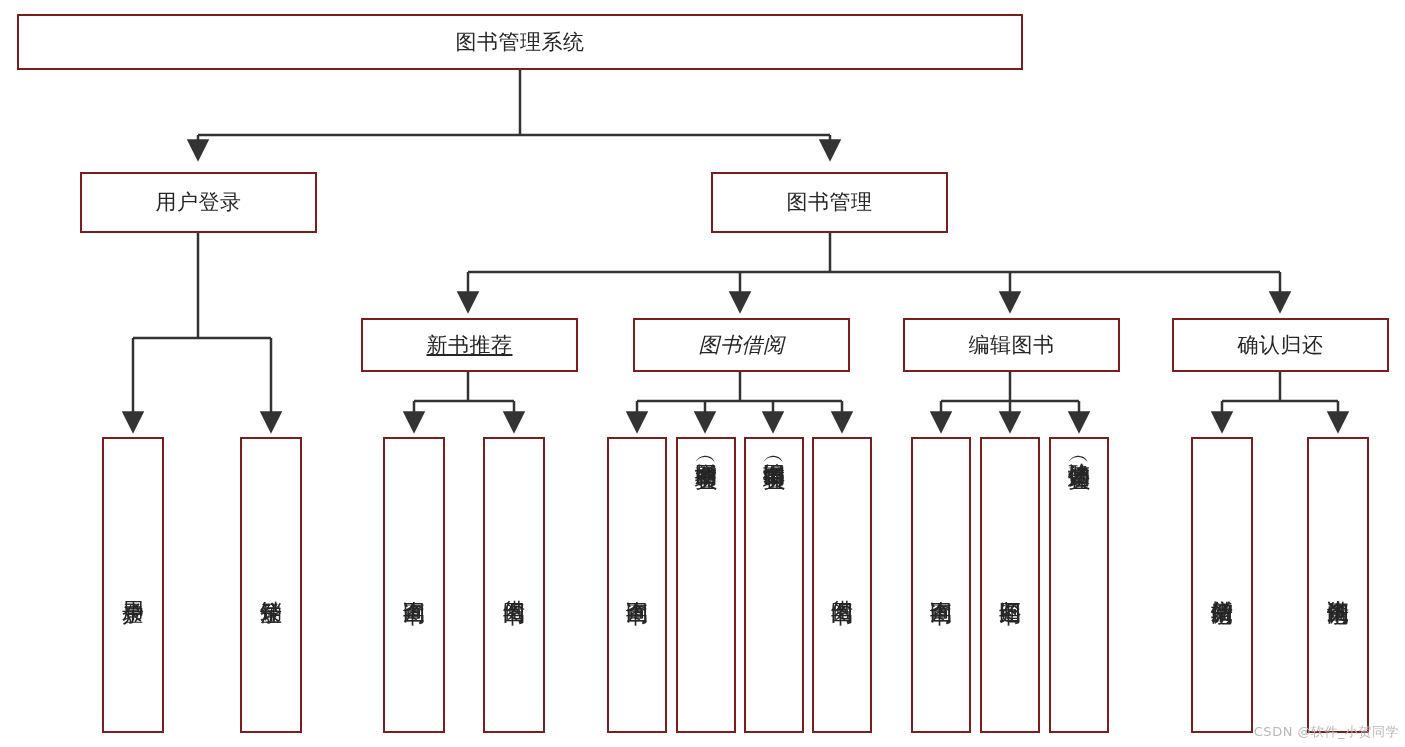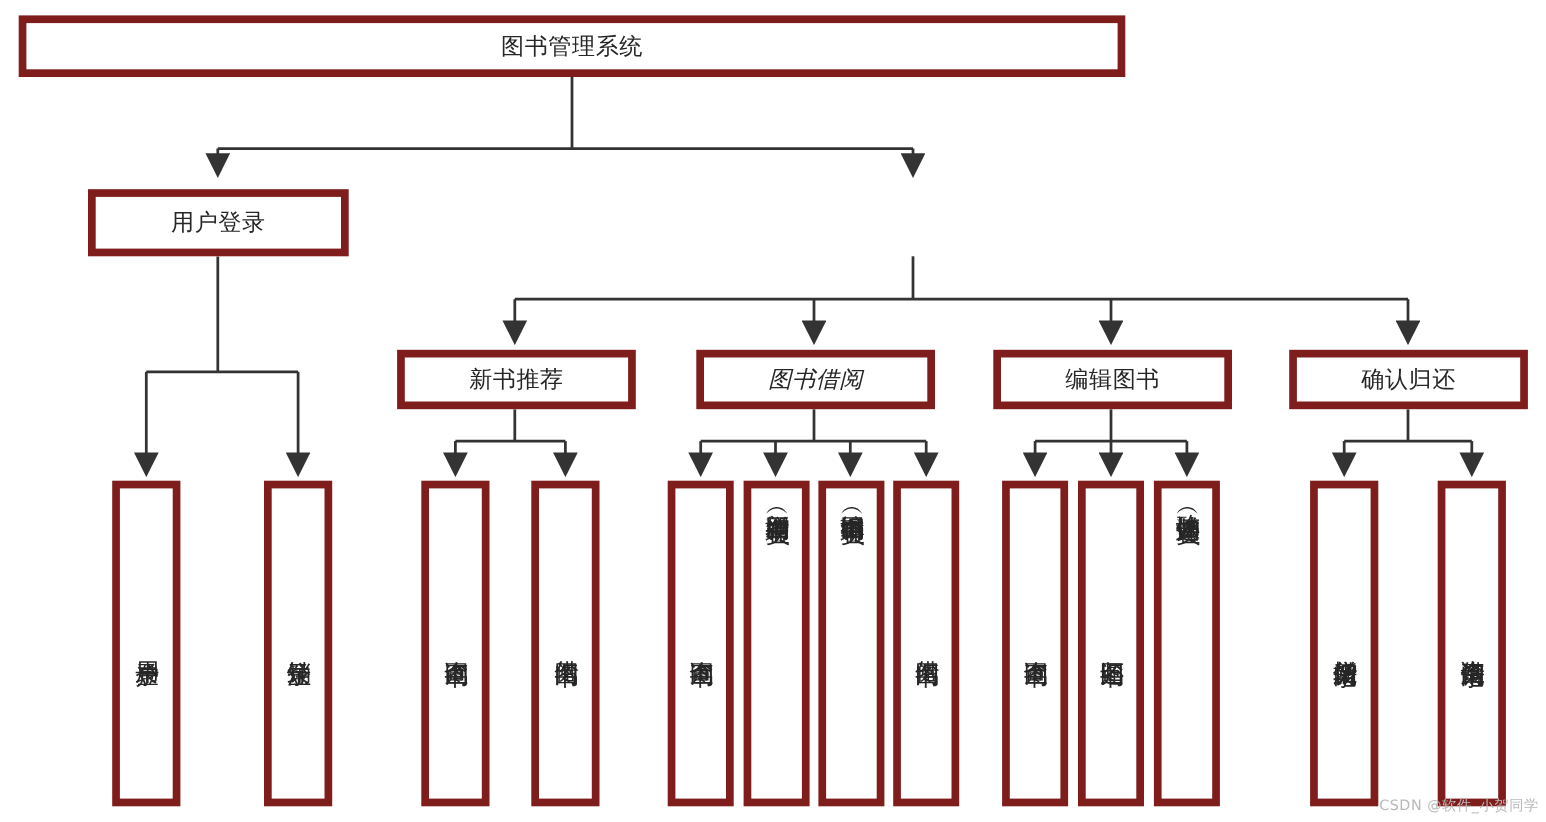--- a/index.html
+++ b/index.html
@@ -22,21 +22,21 @@
     position: absolute;
     left: 0;
     top: 0;
     width: 1405px;
     height: 747px;
     pointer-events: none;
   }
   .node {
     position: absolute;
     box-sizing: border-box;
-    border: 7px solid #7f1d1d;
+    border: 2px solid #7f1d1d;
     background: #ffffff;
     display: flex;
     align-items: center;
     justify-content: center;
     color: #262626;
     z-index: 2;
   }
   .node .label {
     display: block;
     text-align: center;
@@ -132,22 +132,25 @@
   </svg>
 
   <div class="node horiz" style="left:17px; top:14px; width:1006px; height:56px;">
     <span class="label">图书管理系统</span>
   </div>
 
   <div class="node horiz" style="left:80px; top:172px; width:237px; height:61px;">
     <span class="label">用户登录</span>
   </div>
 
-
-  <div class="node horiz" style="left:361px; top:318px; width:217px; height:54px;">
+  <div class="node horiz" style="left:711px; top:172px; width:237px; height:61px;">
+    <span class="label">图书管理</span>
+  </div>
+
+  <div class="node horiz" style="left:361px; top:318px; width:217px; height:54px;text-decoration:underline;">
     <span class="label">新书推荐</span>
   </div>
 
   <div class="node horiz" style="left:633px; top:318px; width:217px; height:54px;font-style:italic;">
     <span class="label">图书借阅</span>
   </div>
 
   <div class="node horiz" style="left:903px; top:318px; width:217px; height:54px;">
     <span class="label">编辑图书</span>
   </div>

